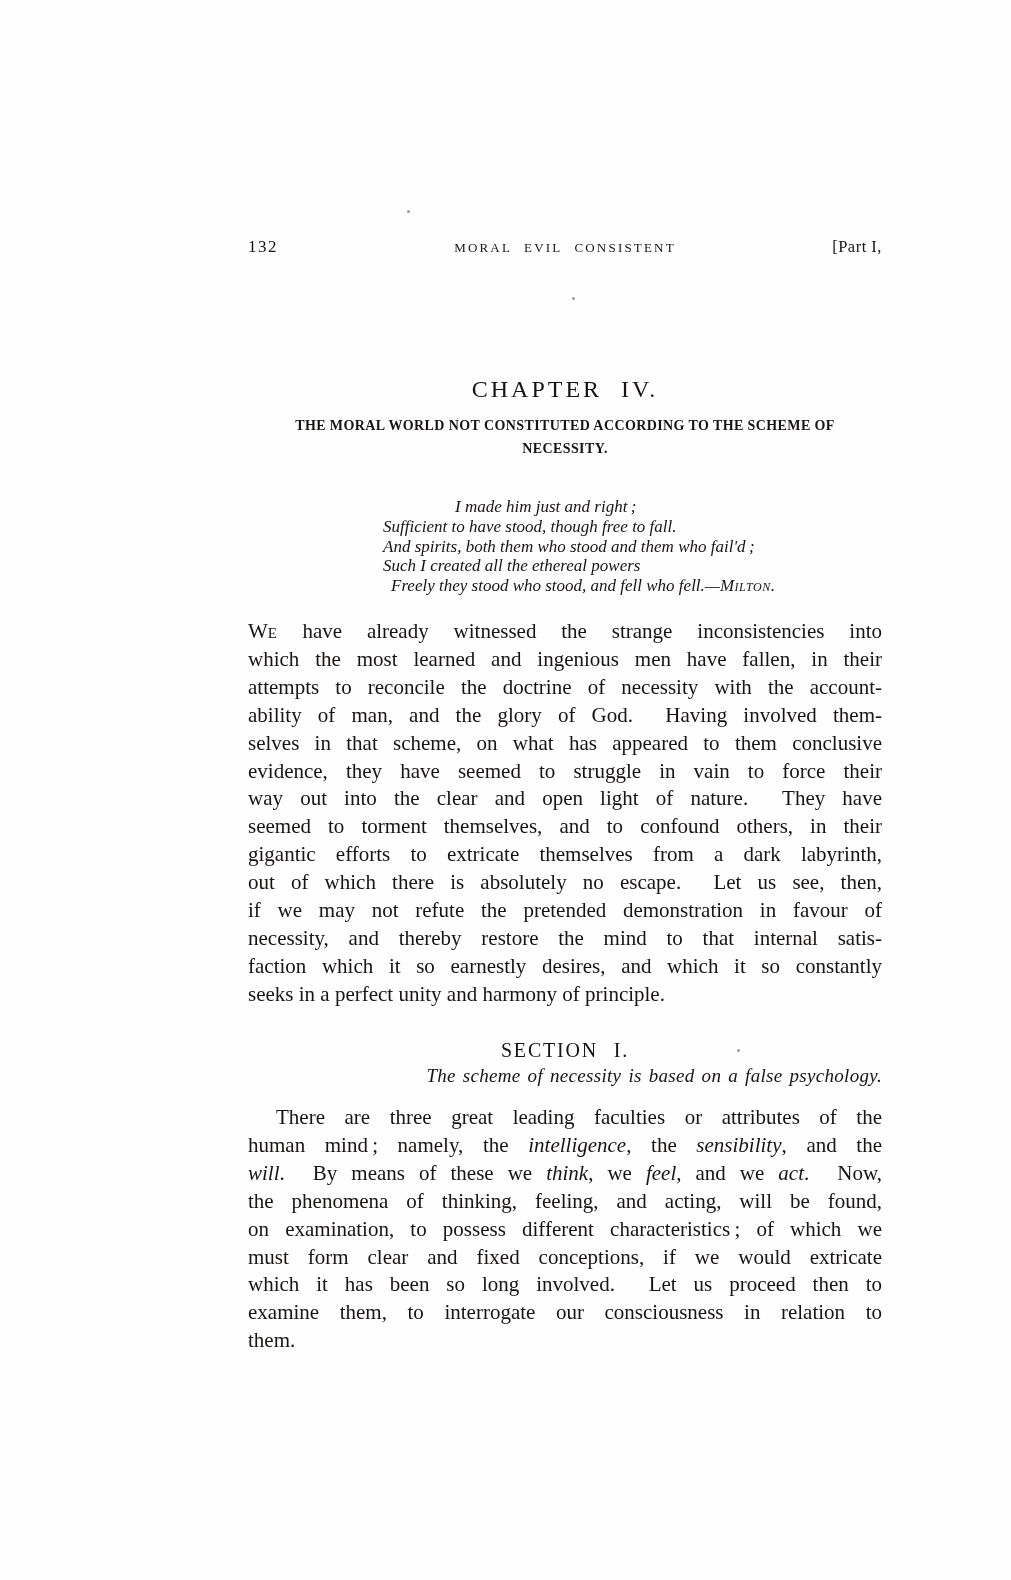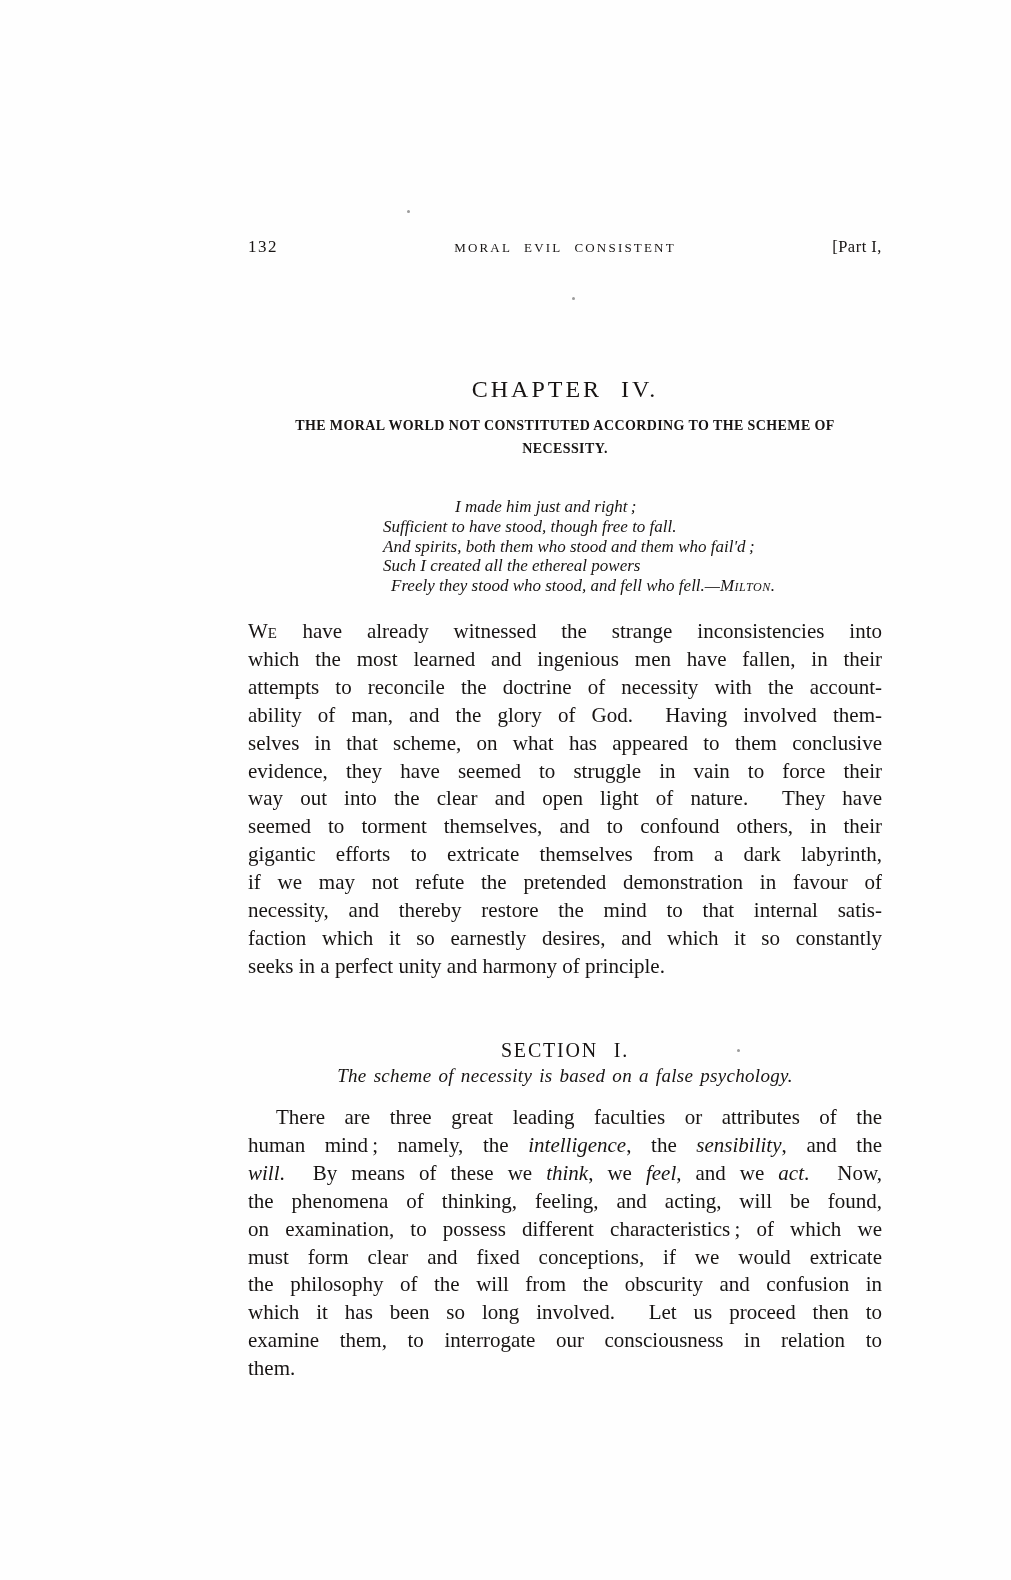--- a/index.html
+++ b/index.html
@@ -37,21 +37,21 @@
   }
   #para1{top:618px;}
   #para2{top:1104px;}
   .line.j{text-align:justify;text-align-last:justify;}
   .indent-first .line:first-child{text-indent:28px;}
   .section-heading{
     position:absolute;left:248px;top:1039px;width:634px;text-align:center;
     font-size:20px;letter-spacing:1.8px;word-spacing:9px;
   }
   .section-subtitle{
-    position:absolute;left:248px;top:1065px;width:634px;text-align:center;
+    position:absolute;left:248px;top:1065px;width:634px;text-align:right;
     font-style:italic;font-size:19px;letter-spacing:0.3px;word-spacing:2px;
   }
   .sc{font-variant:small-caps;letter-spacing:0.5px;}
   i{font-style:italic;}
   .speck{position:absolute;background:#4a4a4a;border-radius:50%;opacity:0.55;}
 </style>
 </head>
 <body>
 
 <div class="page">
@@ -80,38 +80,38 @@
   <div class="para" id="para1">
       <div class="line j">W<span class="sc">e</span> have already witnessed the strange inconsistencies into</div>
       <div class="line j">which the most learned and ingenious men have fallen, in their</div>
       <div class="line j">attempts to reconcile the doctrine of necessity with the account-</div>
       <div class="line j">ability of man, and the glory of God.&nbsp; Having involved them-</div>
       <div class="line j">selves in that scheme, on what has appeared to them conclusive</div>
       <div class="line j">evidence, they have seemed to struggle in vain to force their</div>
       <div class="line j">way out into the clear and open light of nature.&nbsp; They have</div>
       <div class="line j">seemed to torment themselves, and to confound others, in their</div>
       <div class="line j">gigantic efforts to extricate themselves from a dark labyrinth,</div>
+      <div class="line j">out of which there is absolutely no escape.&nbsp; Let us see, then,</div>
       <div class="line j">if we may not refute the pretended demonstration in favour of</div>
       <div class="line j">necessity, and thereby restore the mind to that internal satis-</div>
       <div class="line j">faction which it so earnestly desires, and which it so constantly</div>
       <div class="line">seeks in a perfect unity and harmony of principle.</div>
     </div>
 
   <div class="section-heading">SECTION I.</div>
 
   <div class="section-subtitle">The scheme of necessity is based on a false psychology.</div>
 
   <div class="para indent-first" id="para2">
       <div class="line j">There are three great leading faculties or attributes of the</div>
       <div class="line j">human mind ; namely, the <i>intelligence</i>, the <i>sensibility</i>, and the</div>
       <div class="line j"><i>will</i>.&nbsp; By means of these we <i>think</i>, we <i>feel</i>, and we <i>act</i>.&nbsp; Now,</div>
       <div class="line j">the phenomena of thinking, feeling, and acting, will be found,</div>
       <div class="line j">on examination, to possess different characteristics ; of which we</div>
       <div class="line j">must form clear and fixed conceptions, if we would extricate</div>
-      <div class="line j">the philosophy of the will from the obscurity and confusion in</div>
       <div class="line j">which it has been so long involved.&nbsp; Let us proceed then to</div>
       <div class="line j">examine them, to interrogate our consciousness in relation to</div>
       <div class="line">them.</div>
     </div>
 
   <div class="speck" style="left:407px;top:210px;width:3px;height:3px;"></div>
   <div class="speck" style="left:572px;top:297px;width:3px;height:3px;"></div>
   <div class="speck" style="left:737px;top:1049px;width:3px;height:3px;"></div>
 </div>
 

